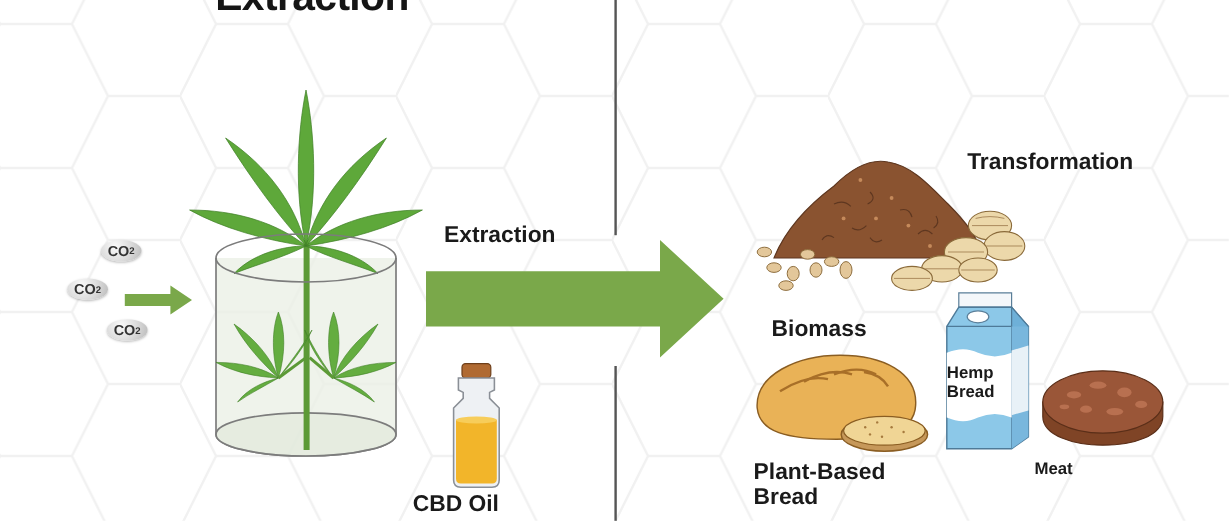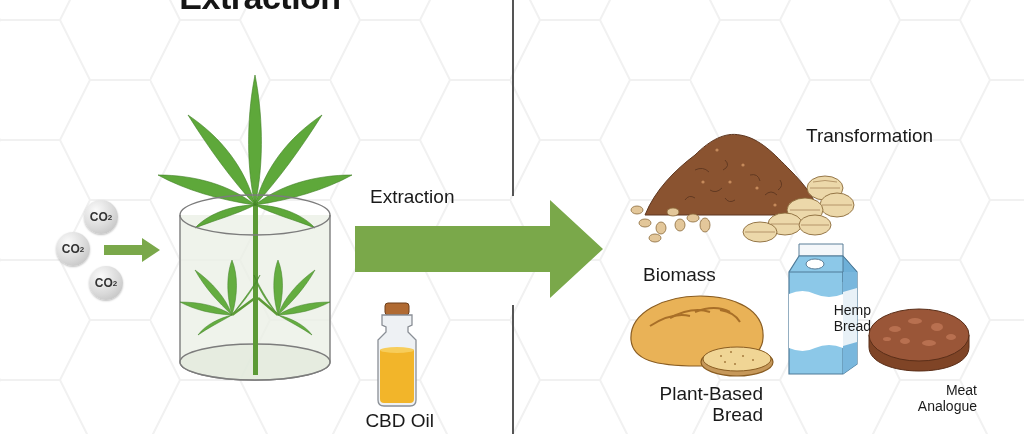--- a/index.html
+++ b/index.html
@@ -8,25 +8,25 @@
     background: #ffffff;
     font-family: "Liberation Sans", "DejaVu Sans", sans-serif;
   }
   .bg { position: absolute; left: 0; top: 0; width: 1024px; height: 434px; }
   .abs { position: absolute; }
   .title-top {
     position: absolute; left: 160px; top: -22px; width: 200px; text-align: center;
     font-size: 34px; font-weight: bold; color: #151515; letter-spacing: -0.5px;
   }
   .label {
-    position: absolute; font-weight: normal; color: #1a1a1a; text-align: right; line-height: 1.12;
+    position: absolute; font-weight: bold; color: #1a1a1a; text-align: left; line-height: 1.12;
   }
   .divider { position: absolute; left: 512px; width: 1.5px; background: #555; }
   .co2 {
-    position: absolute; width: 34px; height: 34px; border-radius: 50%;
+    position: absolute; width: 34px; height: 18px; border-radius: 50%;
     background: radial-gradient(circle at 35% 30%, #fafafa 0%, #d9d9d9 55%, #b8b8b8 100%);
     box-shadow: 0 1px 2px rgba(0,0,0,0.25);
     display: flex; align-items: center; justify-content: center;
     font-size: 12px; font-weight: bold; color: #333;
   }
   .co2 sub { font-size: 8px; vertical-align: -3px; }
   svg { overflow: visible; }
 </style>
 </head>
 <body>
@@ -196,34 +196,33 @@
 <svg class="abs" style="left:785px;top:242px;" width="80" height="135" viewBox="0 0 80 135">
   <path d="M14,2 L58,2 L58,14 L14,14 Z" fill="#f4f7fa" stroke="#5a7e98" stroke-width="1"></path>
   <path d="M14,14 L58,14 L72,30 L72,122 L58,132 L4,132 L4,30 Z" fill="#8cc8e8" stroke="#4e7a98" stroke-width="1.2"></path>
   <path d="M58,14 L72,30 L58,40 Z" fill="#6eb0d8" stroke="#4e7a98" stroke-width="1"></path>
   <path d="M4,30 L58,30 L58,132" fill="none" stroke="#4e7a98" stroke-width="1"></path>
   <path d="M58,30 L72,30 L72,122 L58,132 Z" fill="#79b7dd"></path>
   <path d="M4,52 Q18,46 30,52 Q44,58 58,52 L58,106 Q44,100 30,106 Q18,112 4,106 Z" fill="#ffffff"></path>
   <path d="M58,50 L72,46 L72,100 L58,104 Z" fill="#e8f1f7"></path>
   <ellipse cx="30" cy="22" rx="9" ry="5" fill="#fff" stroke="#5a7e98" stroke-width="1"></ellipse>
 </svg>
-<div class="label" style="left:789px;top:303px;width:54px;font-size:14px;margin-left:28px;">
+<div class="label" style="left:789px;top:303px;width:54px;font-size:14px;">
   <div>Hemp</div>
   <div>Bread</div>
 </div>
 
 <svg class="abs" style="left:865px;top:305px;" width="110" height="70" viewBox="0 0 110 70">
   <path d="M4,30 L4,42 C4,58 30,66 54,66 C80,66 104,58 104,42 L104,30 Z" fill="#7f4426" stroke="#5a2e18" stroke-width="1"></path>
   <ellipse cx="54" cy="30" rx="50" ry="26" fill="#9a5638" stroke="#5a2e18" stroke-width="1"></ellipse>
   <g fill="#b87050">
     <ellipse cx="30" cy="24" rx="6" ry="3"></ellipse>
       <ellipse cx="50" cy="16" rx="7" ry="3"></ellipse>
       <ellipse cx="72" cy="22" rx="6" ry="4"></ellipse>
     <ellipse cx="40" cy="36" rx="5" ry="3"></ellipse>
       <ellipse cx="64" cy="38" rx="7" ry="3"></ellipse>
       <ellipse cx="86" cy="32" rx="5" ry="3"></ellipse>
     <ellipse cx="22" cy="34" rx="4" ry="2"></ellipse>
   </g>
 </svg>
 <div class="label" style="left:862px;top:383px;width:115px;font-size:14px;">
   <div>Meat</div>
-  <div>Analogue</div>
 </div>
 
 </body></html>

